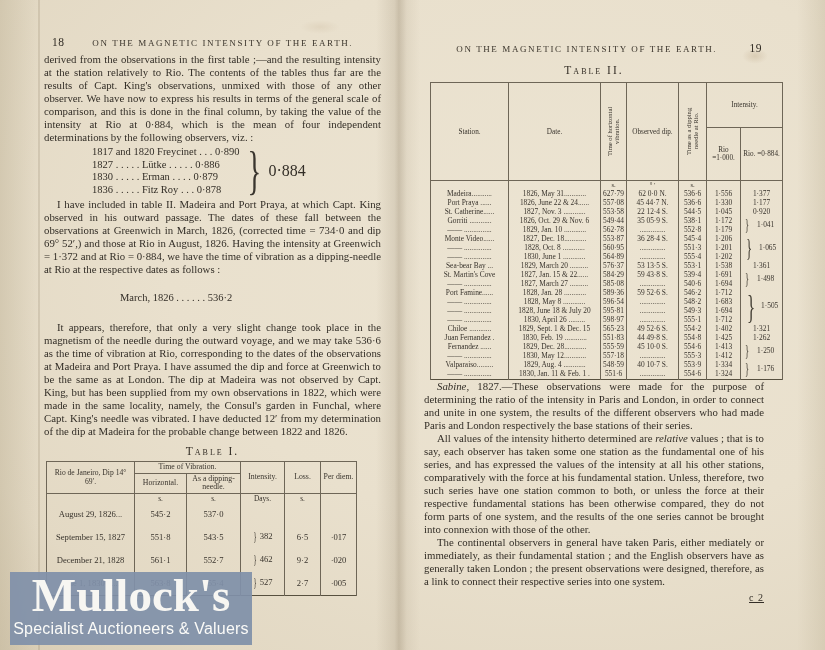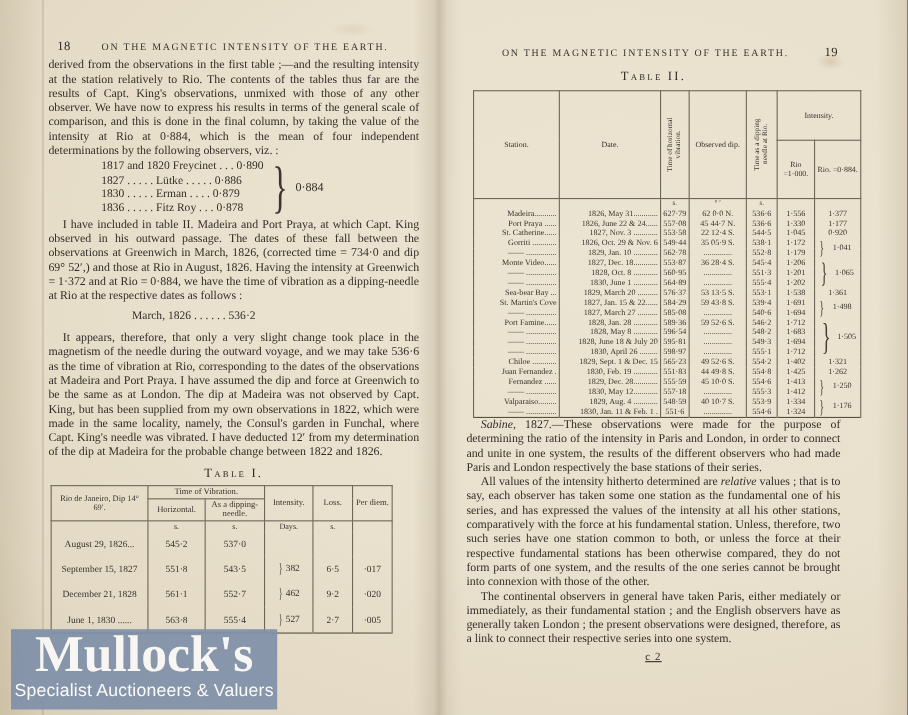--- a/index.html
+++ b/index.html
@@ -26,24 +26,24 @@
   .lp .pnum{margin-left:8px;}
   .rp .pnum{margin-right:2px;}
 
   p.body{font-size:10.8px;line-height:13px;text-align:justify;margin:0;}
   .indent{text-indent:13px;}
   .mt2{margin-top:2px;} .mt10{margin-top:10px;}
 
   .observers{display:flex;align-items:center;margin:2px 0 2px 48px;}
   .obs-lines div{font-size:10.5px;line-height:12.6px;white-space:nowrap;}
   .obs-brace{font-size:52px;line-height:50px;transform:scaleX(.55);margin-left:2px;color:#3a352e;}
-  .obs-mean{font-size:11px;margin-left:2px;}
+  .obs-mean{font-size:16px;margin-left:2px;}
 
   .vib div{font-size:10.5px;line-height:12.8px;margin-left:76px;white-space:nowrap;}
-  .vib{margin:6px 0;}
+  .vib{margin:16px 0;}
 
   .tcaption{text-align:center;font-variant:small-caps;font-size:11.5px;letter-spacing:2px;margin-top:7px;color:#332d25;}
 
   table{border-collapse:collapse;table-layout:fixed;color:#38332c;}
   th,td{border:1px solid #6e6657;font-weight:normal;vertical-align:middle;}
   thead th{text-align:center;}
 
   
   .t1{width:310px;margin:4px 0 0 2px;border:1.6px solid #57503f;}
   .t1 th{font-size:7.8px;line-height:8.6px;padding:1px 2px;}
@@ -54,30 +54,30 @@
   .t1 tbody td{border-top:none;border-bottom:none;}
   .t1 tbody{border-top:1px solid #6e6657;}
   .t1 .b-int{display:inline-flex;align-items:center;}
   .t1 .gbrace{transform:scaleX(.5);display:inline-block;margin-right:1px;}
 
   
   .t2{width:352px;margin:6px 0 0 6px;border:1.6px solid #57503f;}
   .t2 th{font-size:7.2px;line-height:8px;padding:18px 1px;}
   .t2 thead{border-bottom:1.4px solid #57503f;}
   .t2 td{font-size:7.4px;line-height:8.8px;height:9px;padding:0 2px;text-align:center;white-space:nowrap;overflow:hidden;}
-  .t2 td.t2-station, .t2 td.t2-date{text-align:right;}
+  .t2 td.t2-station, .t2 td.t2-date{text-align:center;}
   .t2 .units td{height:8px;font-size:6.6px;border-bottom:none;}
   .t2 tbody td{border-top:none;border-bottom:none;}
   .t2 .rot{height:56px;}
   .t2 .rot span{writing-mode:vertical-rl;transform:rotate(180deg);display:inline-block;font-size:6.6px;line-height:7.4px;white-space:normal;max-height:54px;}
   .t2 td.t2-group{overflow:visible;}
   .t2 .gwrap{display:flex;align-items:center;justify-content:flex-start;}
   .t2 .gbrace{display:inline-block;transform:scaleX(.5);line-height:0;margin-right:0;color:#454036;}
 
-  .signature{text-align:center;font-size:10px;letter-spacing:1px;margin-top:4px;text-decoration:underline;}
+  .signature{text-align:right;font-size:10px;letter-spacing:1px;margin-top:4px;text-decoration:underline;}
 
   
   .stain1{position:absolute;left:742px;top:48px;width:26px;height:16px;border-radius:50%;
     background:radial-gradient(ellipse, rgba(160,130,90,.22), rgba(160,130,90,0) 70%);}
   .stain2{position:absolute;left:300px;top:20px;width:40px;height:14px;border-radius:50%;
     background:radial-gradient(ellipse, rgba(160,130,90,.12), rgba(160,130,90,0) 70%);}
 
   
   .watermark{position:absolute;left:10px;top:572px;width:242px;height:73px;
     background:rgba(128,144,169,.93);display:flex;flex-direction:column;align-items:center;justify-content:flex-start;}

